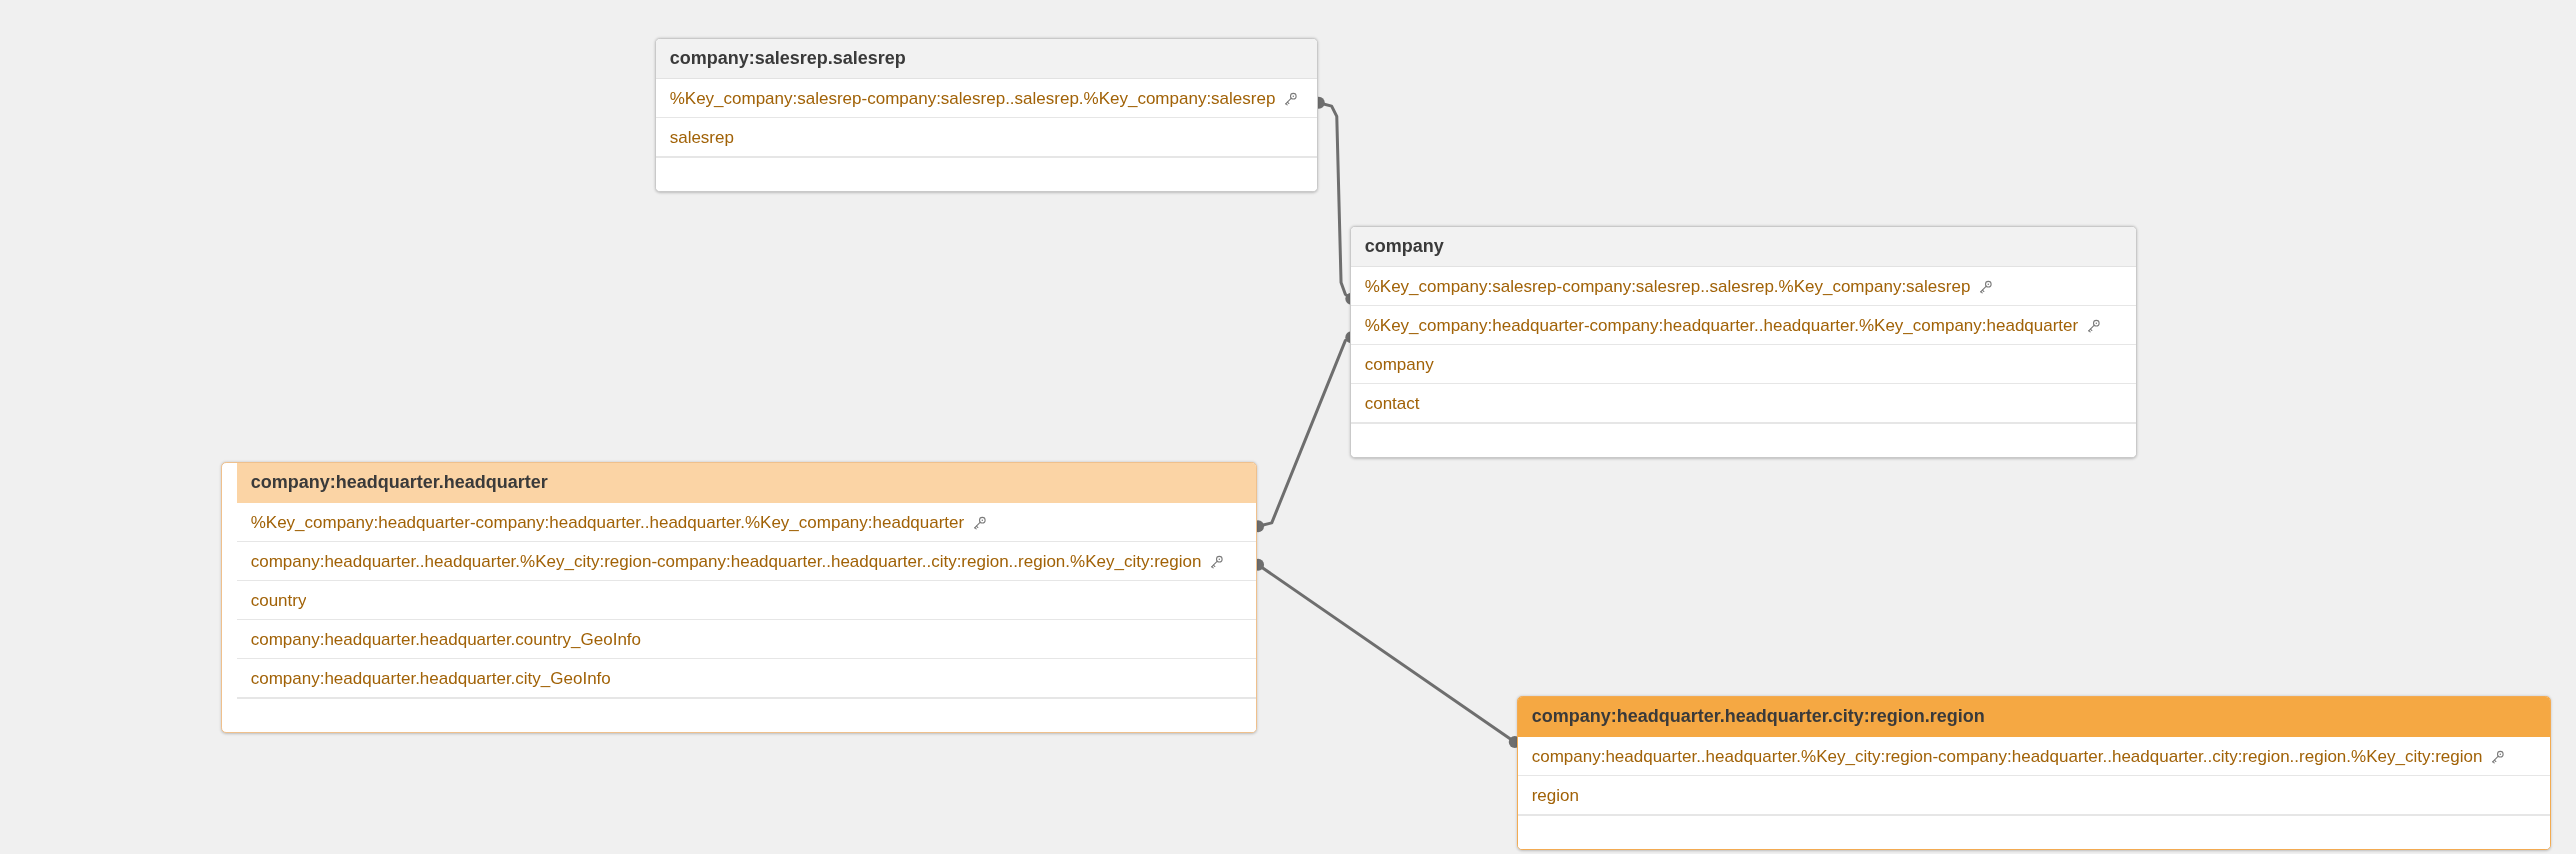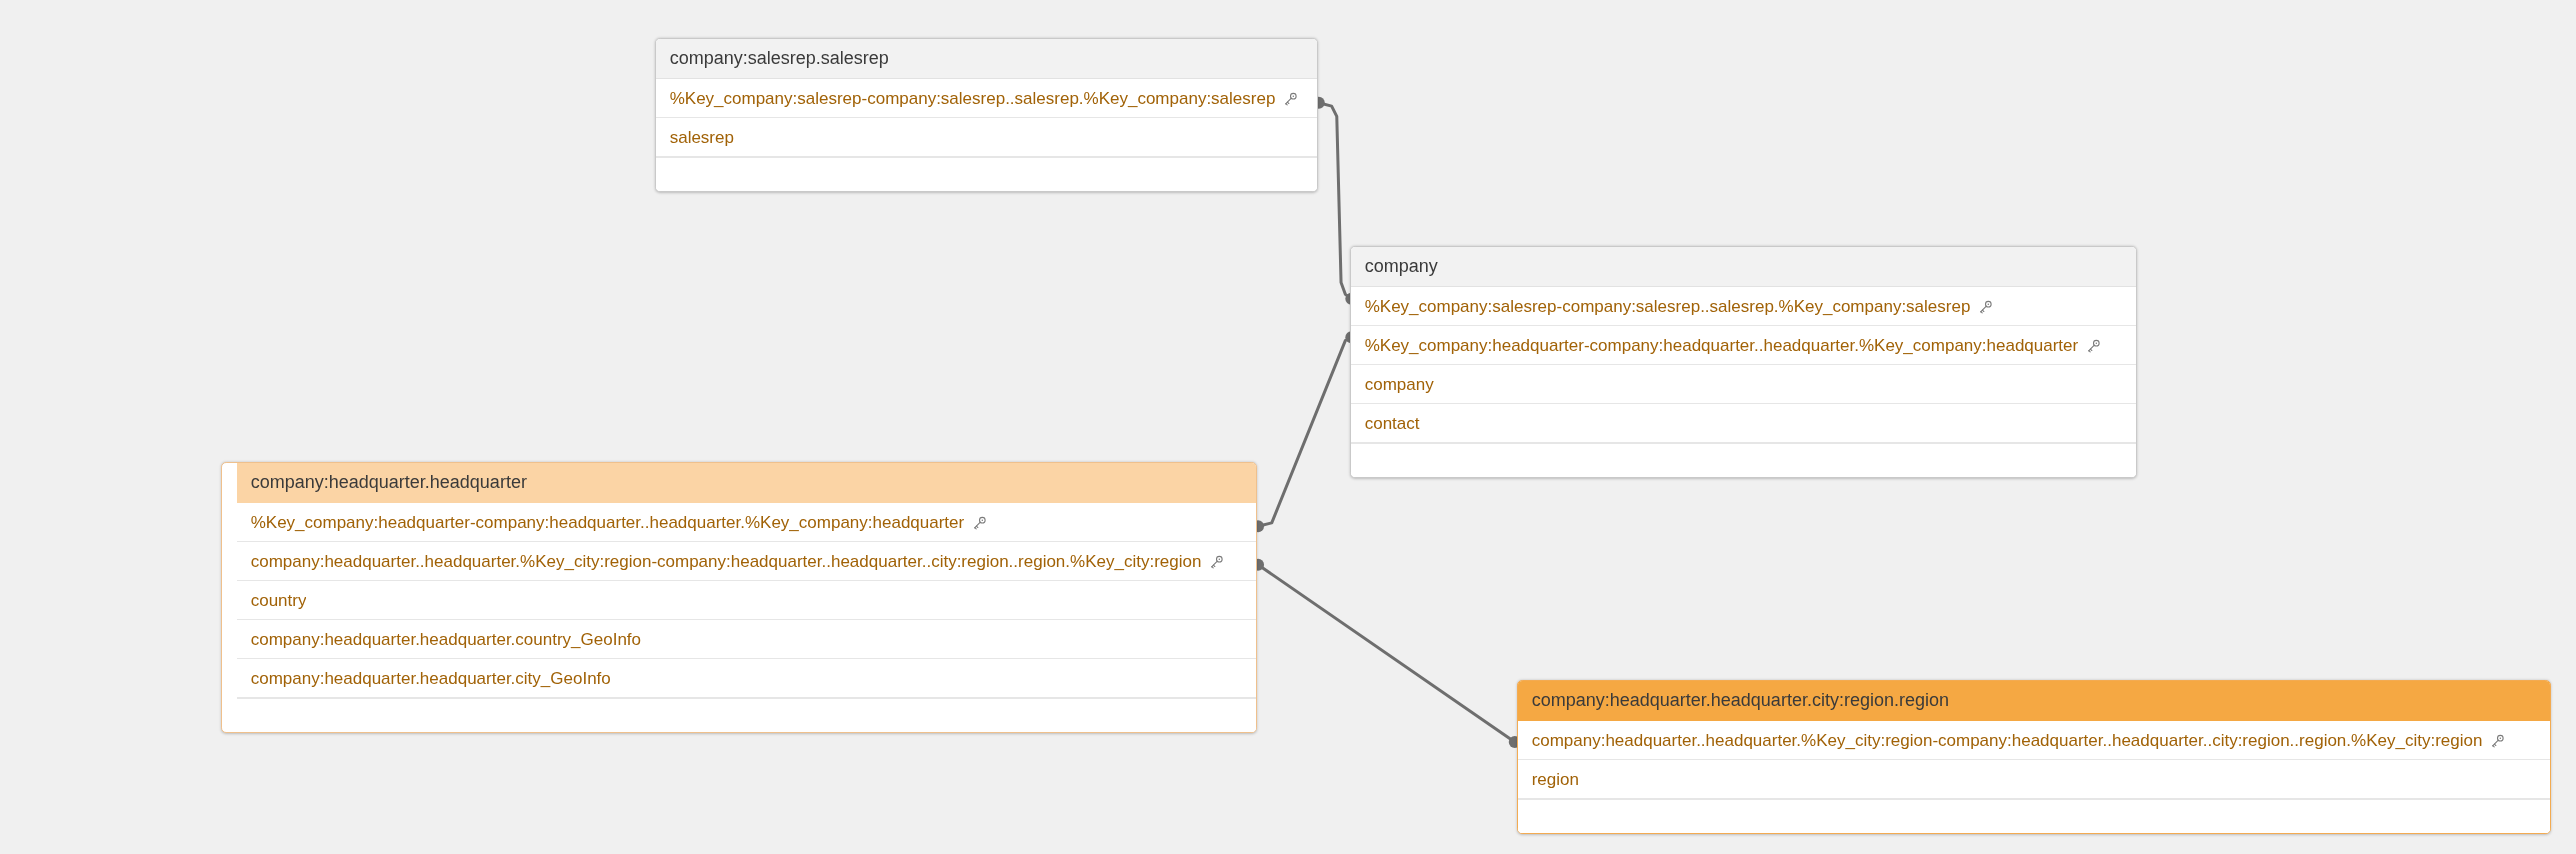--- a/index.html
+++ b/index.html
@@ -48,28 +48,29 @@
     border-color: #efc08c;
     border-left-width: 1.7px;
     border-right-width: 1.7px;
     border-bottom-width: 1.7px;
   }
   .table-card.accent-strong {
     border-color: #f3ab52;
     border-left-width: 1.7px;
     border-right-width: 1.7px;
     border-bottom-width: 1.7px;
+    margin-top: 16px;
   }
 
   .table-header {
     height: 39px;
     line-height: 39px;
     padding: 0 13.7px;
     font-size: 18px;
-    font-weight: normal;
+    font-weight: bold;
     color: #3a3a3a;
     background: #f2f2f2;
     border-bottom: 0.9px solid #e2e2e2;
     white-space: nowrap;
     overflow: hidden;
   }
   .table-header.hdr-light { background: #fbd4a5; border-bottom-color: #fbd4a5; }
   .table-header.hdr-strong { background: #f5a843; border-bottom-color: #f5a843; }
 
   .field-row {
@@ -147,21 +148,21 @@
               </g>
               <circle cx="12.1" cy="4.9" r="0.9" fill="#7a7a7a"></circle>
             </svg>
           </span>
         </div>
         <div class="field-row">
           <span class="field-label">salesrep</span>
         </div>
         <div class="footer-row"></div>
       </div>
-      <div class="table-card " style="left: 1350px; top: 246px; width: 787px;">
+      <div class="table-card " style="left: 1350px; top: 226px; width: 787px;">
         <div class="table-header ">company</div>
         <div class="field-row">
           <span class="field-label">%Key_company:salesrep-company:salesrep..salesrep.%Key_company:salesrep</span>
           <span class="key-icon">
             <svg viewBox="0 0 17 17" width="14.5" height="14.5" aria-hidden="true">
               <g fill="none" stroke="#7a7a7a" stroke-width="1.25">
                 <circle cx="12.1" cy="4.9" r="3.3"></circle>
                 <path d="M9.75 7.25 L3.1 13.9" stroke-linecap="round"></path>
                 <path d="M5.2 11.8 L6.9 13.5" stroke-linecap="round"></path>
                 <path d="M3.4 13.6 L4.9 15.1" stroke-linecap="round"></path>

